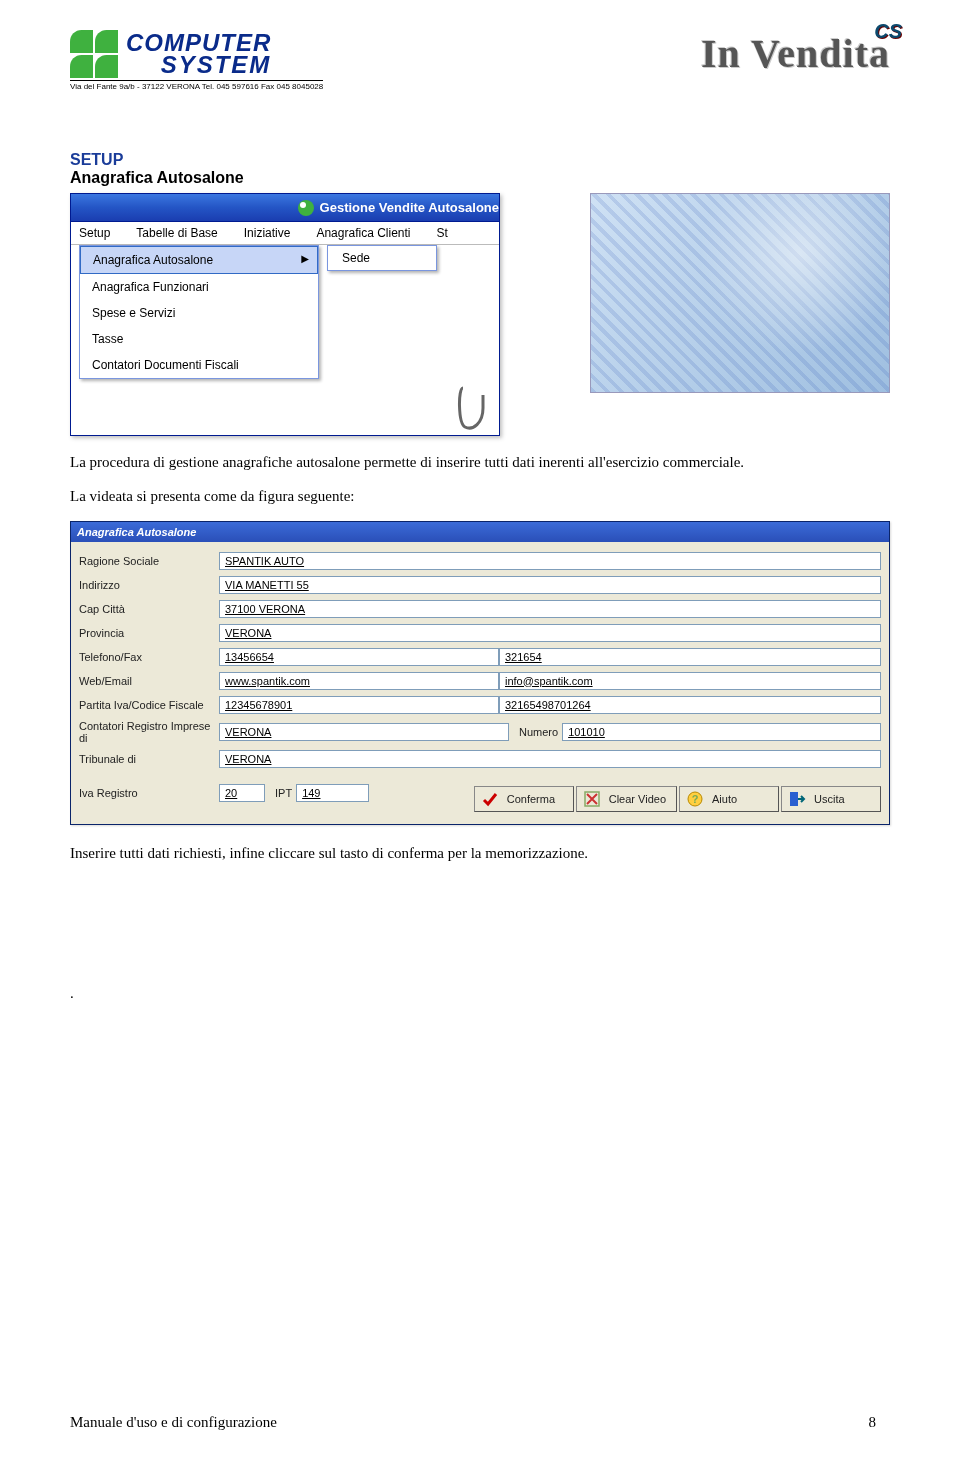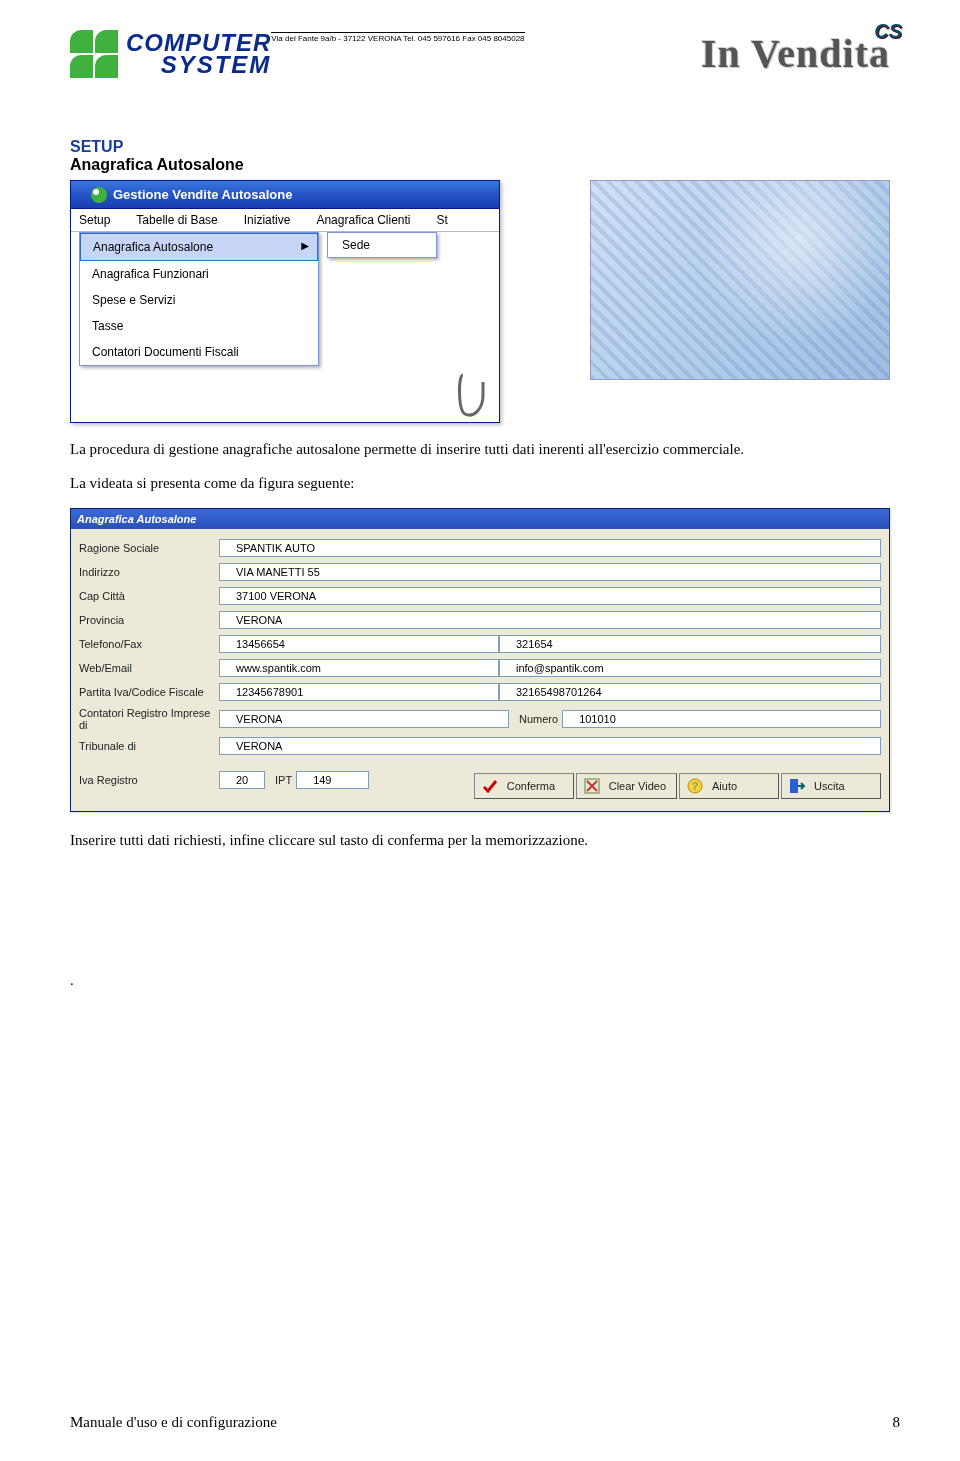--- a/index.html
+++ b/index.html
@@ -7,21 +7,21 @@
     font-family: Arial, Helvetica, sans-serif;
     background: #fff;
     width: 960px;
     margin: 0 auto;
     position: relative;
   }
   .page { padding: 30px 70px 40px 70px; min-height: 1461px; position: relative; }
 
   
   .header-row { display: flex; justify-content: space-between; align-items: flex-start; margin-bottom: 60px; }
-  .logo-left { display: flex; }
+  .logo-left { display: flex; flex-direction: column; }
   .logo-left-top { display: flex; align-items: center; }
   .logo-quad { width: 48px; height: 48px; display: grid; grid-template-columns: 1fr 1fr; grid-template-rows: 1fr 1fr; gap: 2px; margin-right: 8px; }
   .logo-quad div { border-radius: 50% 0 0 0; }
   .q1 { background: #3fb13f; border-radius: 50% 0 0 0; }
   .q2 { background: #3fb13f; border-radius: 0 50% 0 0; }
   .q3 { background: #3fb13f; border-radius: 0 0 0 50%; }
   .q4 { background: #3fb13f; border-radius: 0 0 50% 0; }
   .logo-text { font-family: Arial Black, Arial, sans-serif; font-weight: 900; font-style: italic; color: #0a2b8a; line-height: 0.9; }
   .logo-text .l1 { font-size: 24px; letter-spacing: 1px; }
   .logo-text .l2 { font-size: 24px; letter-spacing: 2px; text-align: right; display:block; }
@@ -38,20 +38,21 @@
   .row2 { display: flex; gap: 90px; align-items: flex-start; margin-bottom: 16px; }
 
   
   .xp-window { width: 430px; border: 1px solid #001a90; background: #ece9d8; box-shadow: 2px 2px 4px rgba(0,0,0,0.25); }
   .xp-titlebar {
     height: 28px;
     background: linear-gradient(#3b77e0, #2455c5 50%, #1a3db0);
     color: #fff; font-size: 13px; font-weight: bold;
     display: flex; align-items: center; padding-left: 20px;
     border-bottom: 1px solid #001a90;
+    justify-content: flex-end;
   }
   .xp-titlebar .ico { width: 16px; height: 16px; background: #3fb13f; border-radius: 50%; margin-right: 6px; position: relative; }
   .xp-titlebar .ico::after { content:""; position:absolute; width:6px; height:6px; background:#fff; border-radius:50%; top:2px; left:2px; }
   .xp-menubar { display: flex; background: #fff; font-size: 12px; padding: 4px 8px; gap: 26px; border-bottom: 1px solid #bbb; }
   .xp-menubar span { cursor: default; }
   .xp-body { background: #fff; padding: 4px; position: relative; height: 190px; }
   .xp-dropdown { position: absolute; top: 0; left: 8px; width: 240px; background: #fff; border: 1px solid #7a96df; box-shadow: 2px 2px 3px rgba(0,0,0,0.3); }
   .xp-dropdown .dd-item { font-size: 12px; padding: 6px 12px; cursor: default; }
   .xp-dropdown .dd-item:not(:last-child){ border-bottom: none; }
   .xp-dropdown .dd-item.sel { background: #c7d6f7; border: 1px solid #316ac5; position: relative; }
@@ -75,34 +76,34 @@
   .form-window { width: 820px; border: 1px solid #0a246a; background: #ece9d8; margin: 6px 0 18px 0; box-shadow: 1px 1px 2px rgba(0,0,0,0.15); }
   .form-titlebar {
     height: 20px;
     background: linear-gradient(#3b6bd8,#2a4fb8);
     color:#fff; font-size:11px; font-style: italic; font-weight: bold;
     display:flex; align-items:center; padding-left:6px;
   }
   .form-body { background:#ece9d8; padding: 10px 8px 6px 8px; }
   .form-row { display:flex; align-items:center; margin-bottom: 6px; font-size: 11px; color:#222;justify-content:flex-end; }
   .form-row label { width: 140px; flex: none; }
-  .form-row input { font-size: 11px; padding: 2px 16px; border:1px solid #7f9db9; background:#fff; height: 18px; }
+  .form-row input { font-size: 11px; padding: 2px 5px; border:1px solid #7f9db9; background:#fff; height: 18px; text-decoration: underline; }
   .in-long { flex: 1; }
   .in-half { width: 280px; }
   .in-half2 { flex:1; }
   .lbl-mid { width: auto; padding: 0 4px 0 10px; }
   .in-short { width: 46px; }
   .in-short2 { width: 73px; }
   .lbl-ipt { padding: 0 4px 0 10px; }
   .form-buttons { display:flex; gap:0; margin-top: 12px; justify-content:flex-end; }
   .xp-btn { display:flex; align-items:center; gap:8px; font-size:11px; background:#ece9d8; border:1px solid #888; border-right-color:#555; border-bottom-color:#555; padding:3px 10px 3px 6px; margin-left: 2px; min-width: 100px; cursor: default; }
   .xp-btn .bi { width:18px; height:18px; display:flex; align-items:center; justify-content:center; }
 
   
-  .footer { position:absolute; bottom: 30px; left: 70px; right: 60px; font-family: "Times New Roman", serif; font-size: 15px; display:flex; justify-content:space-between; }
+  .footer { position:absolute; bottom: 30px; left: 70px; right: 84px; font-family: "Times New Roman", serif; font-size: 15px; display:flex; justify-content:space-between; }
 </style>
 </head>
 <body>
 
 <div class="page">
 
   <div class="header-row">
     <div class="logo-left">
       <div class="logo-left-top">
         <div class="logo-quad">

